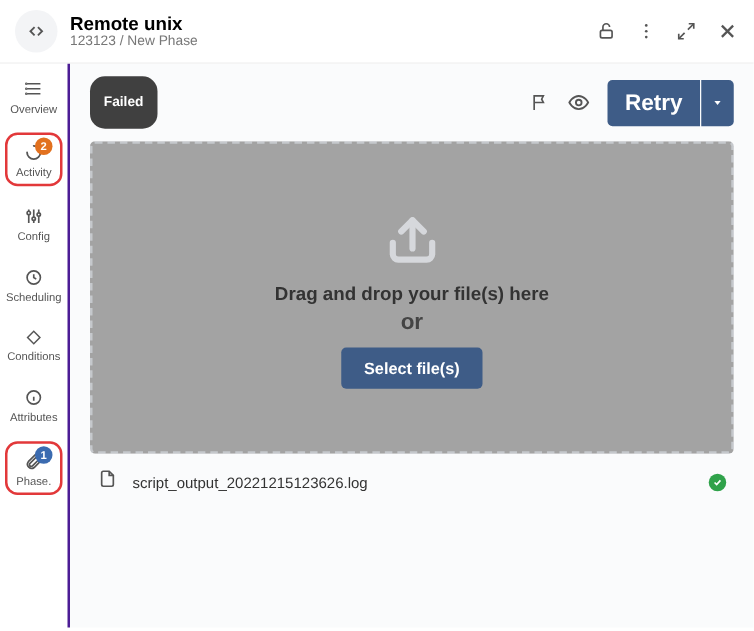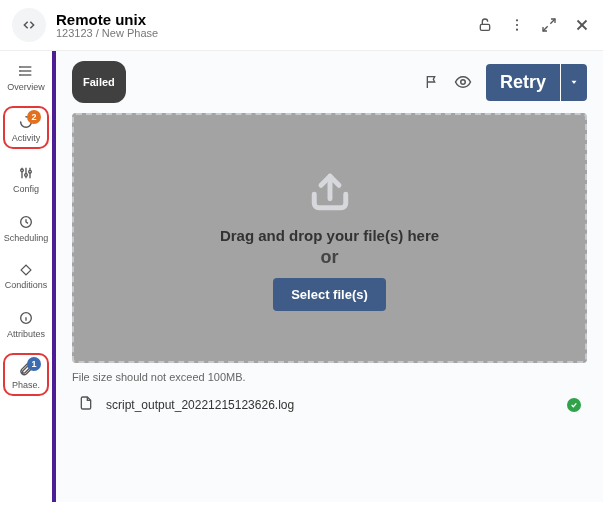--- a/index.html
+++ b/index.html
@@ -8,21 +8,21 @@
     .topbar { display: flex; align-items: center; padding: 8px 12px; border-bottom: 1px solid #eee; }
     .topbar-icon-wrap { width: 34px; height: 34px; border-radius: 50%; background: #f3f4f6; display: flex; align-items: center; justify-content: center; margin-right: 10px; }
     .topbar-title-block { flex: 1; }
     .topbar-title { font-size: 15px; font-weight: 700; color: #000000; }
     .topbar-sub { font-size: 11px; color: #777; margin-top: -1px; }
     .topbar-actions { display: flex; align-items: center; gap: 16px; color: #555; }
     .topbar-actions > * { cursor: pointer; display: flex; align-items: center; }
     
     .body { display: flex; height: calc(505px - 54px); }
 
-    .sidebar { width: 56px; background: #fff; border-right: 4px solid #4c1d95; display: flex; flex-direction: column; align-items: center; padding-top: 6px; }
+    .sidebar { width: 56px; background: #fff; border-right: 2px solid #4c1d95; display: flex; flex-direction: column; align-items: center; padding-top: 6px; }
     .side-item { position: relative; width: 46px; display: flex; flex-direction: column; align-items: center; padding: 6px 0 4px; margin-bottom: 10px; cursor: pointer; color: #555; }
     .side-item .lbl { font-size: 9px; margin-top: 3px; }
     .side-item svg { color: #555; }
     .side-hi { border: 2.5px solid #e2383a; border-radius: 10px; }
     .badge { position: absolute; top: 2px; right: 6px; min-width: 14px; height: 14px; border-radius: 7px; background: #e2711f; color: #fff; font-size: 9px; font-weight: 700; display: flex; align-items: center; justify-content: center; padding: 0 3px; }
     .badge.blue { background: #3b6bb0; }
     
     .main { flex: 1; padding: 10px 16px 16px 16px; overflow: hidden; background: #fafbfc; }
     .main-header { display: flex; align-items: center; margin-bottom: 10px; }
     .status-pill { background: #404040; color: #fff; font-size: 11px; font-weight: 600; padding: 15px 11px; border-radius: 12px; }
@@ -178,21 +178,20 @@
       <svg width="64" height="54" viewBox="0 0 24 24" fill="none" stroke="#d6d8dc" stroke-width="2.2" stroke-linecap="round" stroke-linejoin="round">
           <polyline points="8 9 12 5 16 9"></polyline>
           <line x1="12" y1="5" x2="12" y2="15"></line>
           <path d="M5 13v4a2 2 0 0 0 2 2h10a2 2 0 0 0 2-2v-4"></path>
         </svg>
       <div class="dz-text">Drag and drop your file(s) here</div>
       <div class="dz-or">or</div>
       <button class="select-btn">Select file(s)</button>
     </div>
 
-    <div class="hint">File size should not exceed 100MB.</div>
 
     <div class="file-row">
       <span><svg width="16" height="16" viewBox="0 0 24 24" fill="none" stroke="#555" stroke-width="2">
             <path d="M14 3H7a2 2 0 0 0-2 2v14a2 2 0 0 0 2 2h10a2 2 0 0 0 2-2V8z"></path>
             <polyline points="14 3 14 8 19 8"></polyline>
           </svg></span>
       <span class="file-name">script_output_20221215123626.log</span>
       <span class="success-dot">
           <svg width="8" height="8" viewBox="0 0 24 24" fill="none" stroke-width="4">
             <polyline points="5 12 10 17 19 7"></polyline>

